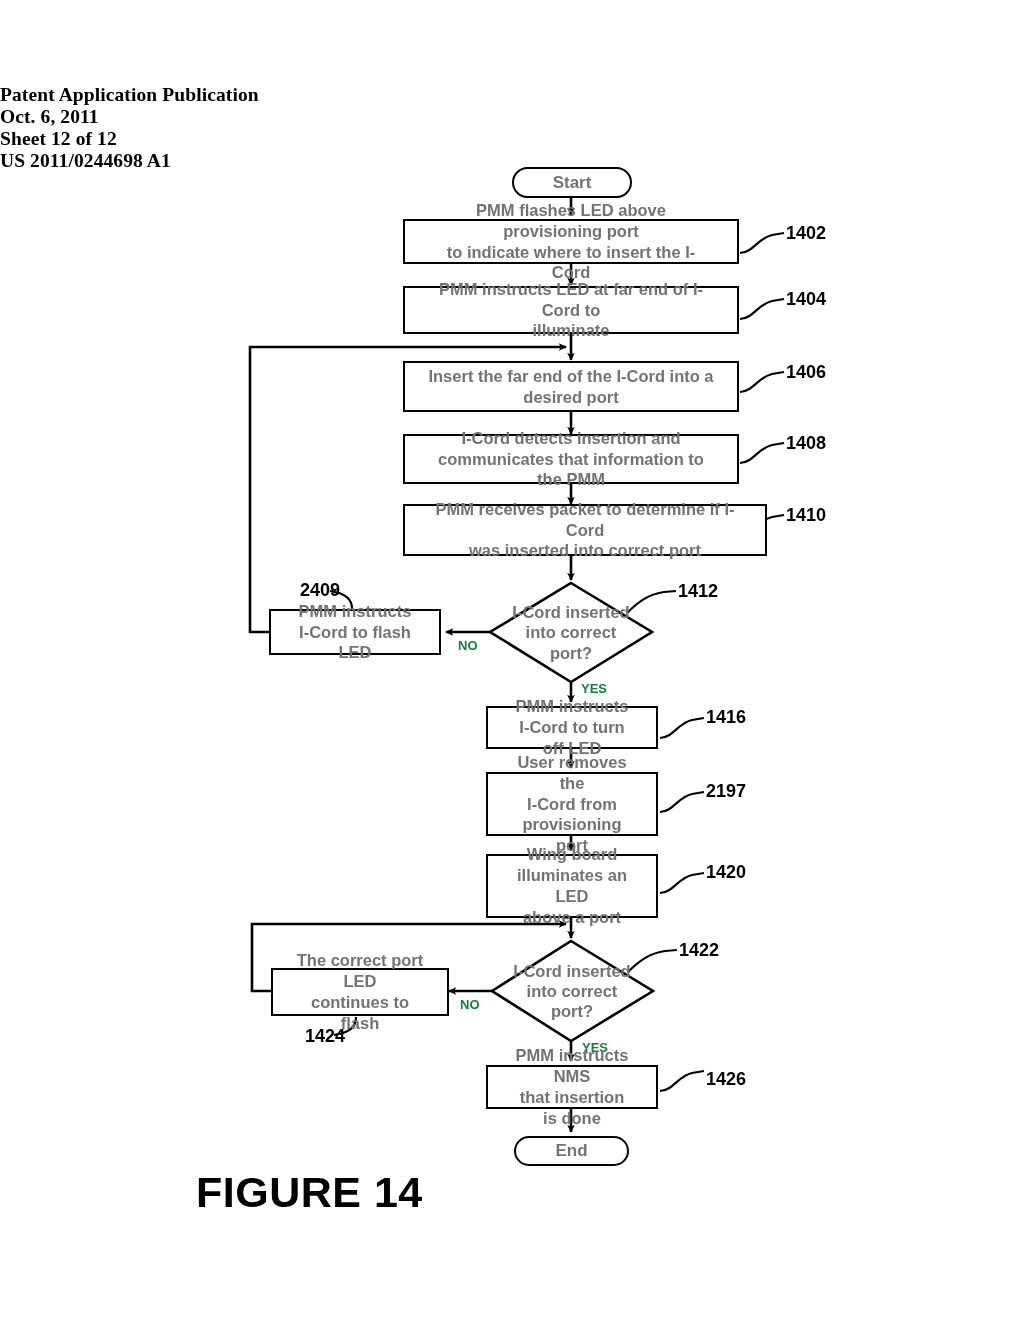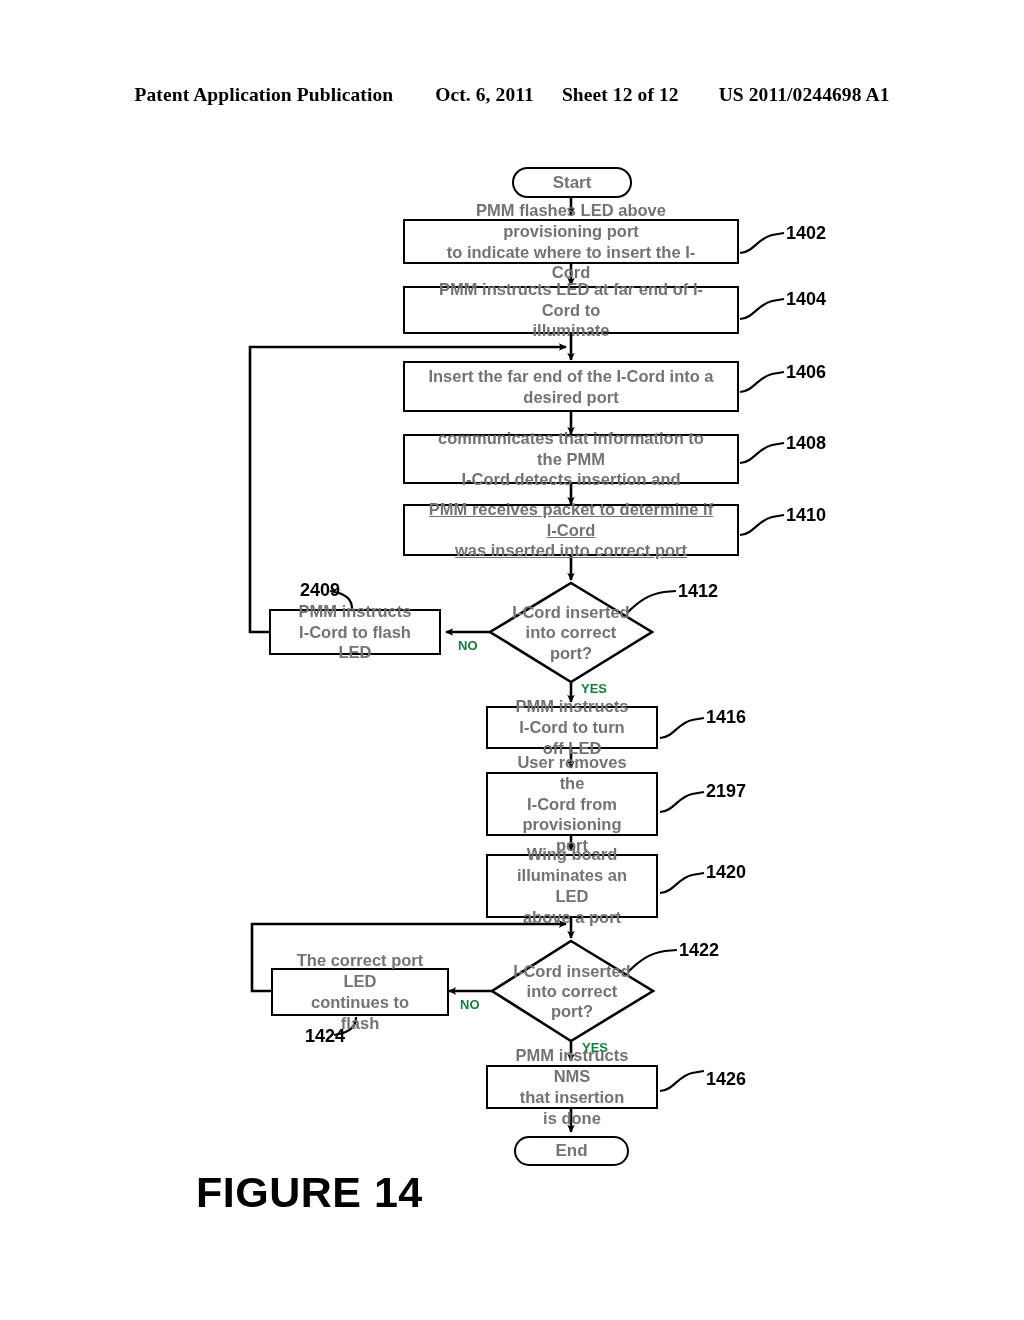--- a/index.html
+++ b/index.html
@@ -24,20 +24,21 @@
     left: 0;
     width: 1024px;
     display: flex;
     justify-content: center;
     align-items: baseline;
     font-family: "Liberation Serif", serif;
     font-weight: bold;
     font-size: 19.5px;
     letter-spacing: 0.1px;
     white-space: nowrap;
+    flex-direction: column;
   }
   .pub-header .seg { display: inline-block; }
   .pub-header .gap-lg { width: 42px; }
   .pub-header .gap-md { width: 28px; }
   .pub-header .gap-xl { width: 40px; }
 
   
   .fig-caption {
     position: absolute;
     left: 196px;
@@ -208,27 +209,27 @@
 <div class="node process" style="left:403px; top:361px; width:336px; height:51px;">
   <div>
     <div>Insert the far end of the I-Cord into a</div>
     <div>desired port</div>
   </div>
 </div>
 <div class="refnum" style="left:786px; top:362px;">1406</div>
 
 <div class="node process" style="left:403px; top:434px; width:336px; height:50px;">
   <div>
+    <div>I-Cord detects insertion and</div>
     <div>communicates that information to the PMM</div>
-    <div>I-Cord detects insertion and</div>
   </div>
 </div>
 <div class="refnum" style="left:786px; top:433px;">1408</div>
 
-<div class="node process" style="left:403px; top:504px; width:336px; height:52px;text-decoration:underline;">
+<div class="node process" style="left:403px; top:504px; width:364px; height:52px;">
   <div>
     <div>PMM receives packet to determine if I-Cord</div>
     <div>was inserted into correct port</div>
   </div>
 </div>
 <div class="refnum" style="left:786px; top:505px;">1410</div>
 
 <div class="node decision" style="left:491px; top:583px; width:160px; height:99px;">
   <div>
     <div>I-Cord inserted</div>

